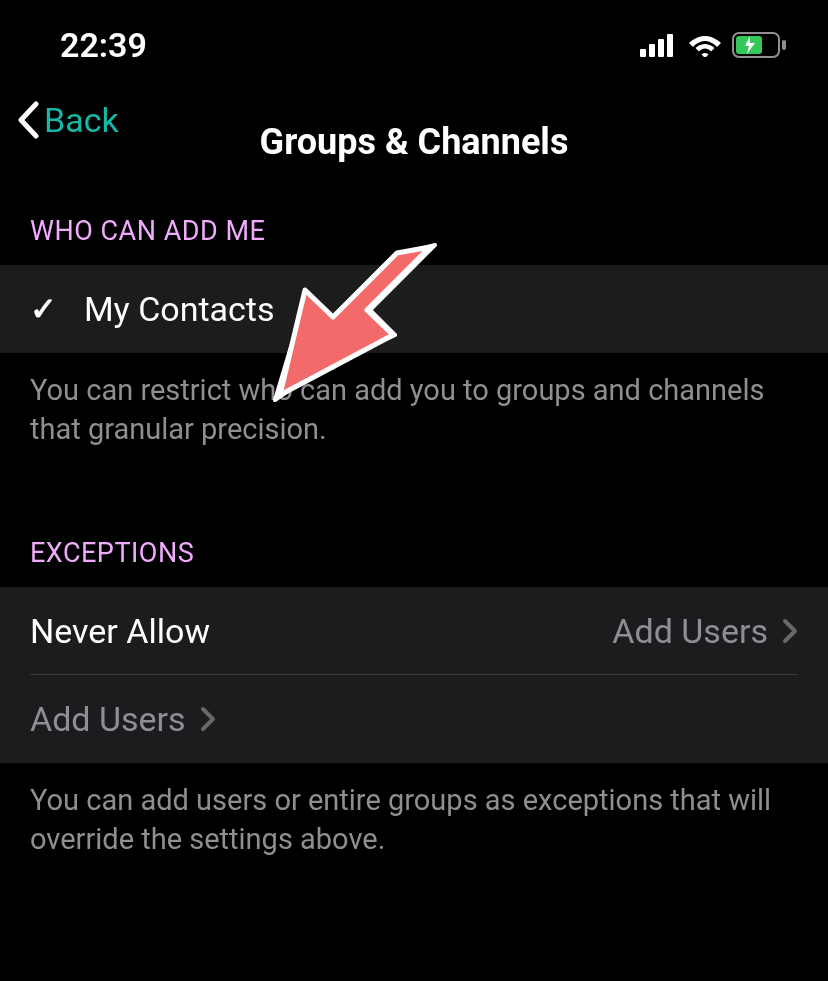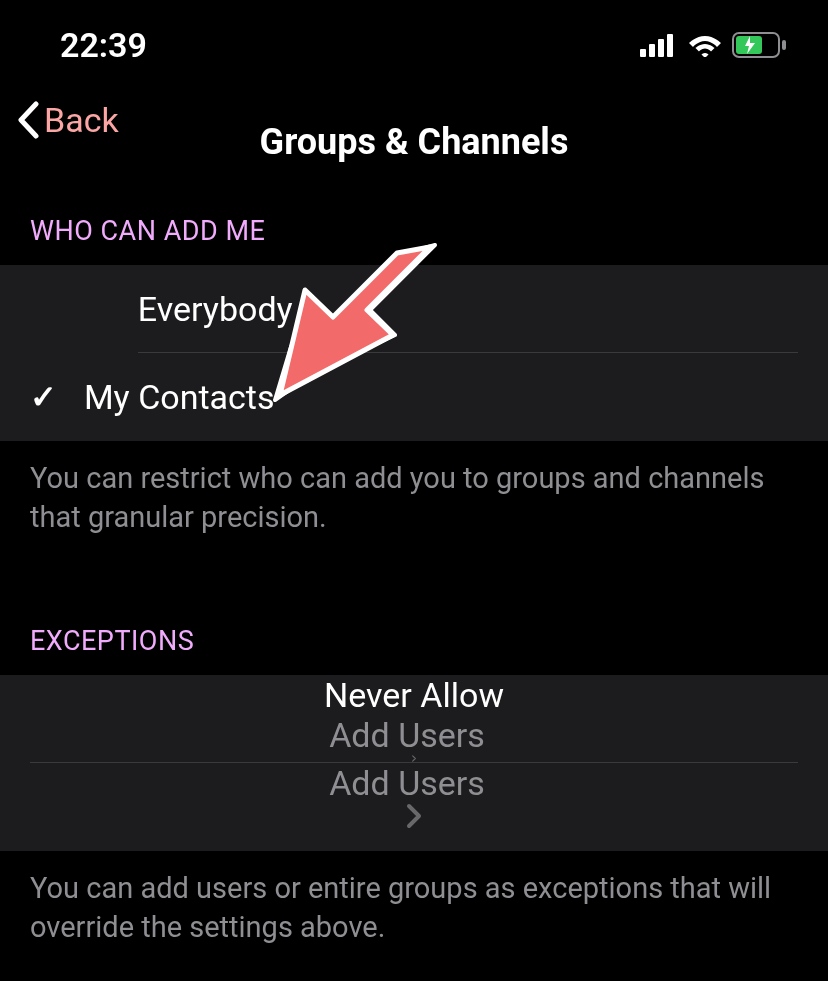--- a/index.html
+++ b/index.html
@@ -33,21 +33,21 @@
       align-items: center;
       padding: 20px 16px 30px 16px;
       position: relative;
       height: 80px;
     }
     .back-button {
       display: flex;
       align-items: center;
       gap: 4px;
       font-size: 34px;
-      color: #fca5a5;
+      color: #14b8a6;
       cursor: pointer;
     }
     .nav-title {
       position: absolute;
       left: 50%;
       transform: translateX(-50%);
       font-size: 36px;
       font-weight: 700;
       margin-top: 44px;
     }
@@ -115,21 +115,20 @@
       color: #8e8e93;
       line-height: 1.35;
     }
     .arrow-annotation {
       position: absolute;
       pointer-events: none;
       z-index: 100;
     }
     .exception-item .list-item-inner {
       padding-left: 0;
-      flex-direction: column;
     }
   </style>
 </head>
 <body>
 
 <div class="status-bar">
   <div>22:39</div>
   <div class="status-right">
     <svg width="38" height="24" viewBox="0 0 38 24">
       <rect x="0" y="16" width="6" height="8" fill="#fff" rx="1"></rect>
@@ -156,27 +155,20 @@
     <svg width="24" height="38" viewBox="0 0 24 38">
       <path d="M20 3 L5 19 L20 35" stroke="#fff" stroke-width="5" fill="none" stroke-linecap="round" stroke-linejoin="round"></path>
     </svg>
     <span>Back</span>
   </div>
   <div class="nav-title">Groups &amp; Channels</div>
 </div>
 
 <div class="section-header">WHO CAN ADD ME</div>
 <div class="list-group" style="position:relative;">
-  <div class="list-item indented">
-    <div class="check-container">
-    </div>
-    <div class="list-item-inner">
-      <span class="list-label">Everybody</span>
-    </div>
-  </div>
   <div class="list-item">
     <div class="check-container">
       <span class="checkmark">✓</span>
     </div>
     <div class="list-item-inner" style="border-bottom:none;">
       <span class="list-label">My Contacts</span>
     </div>
   </div>
 </div>
 <div class="section-footer">You can restrict who can add you to groups and channels that granular precision.</div>

